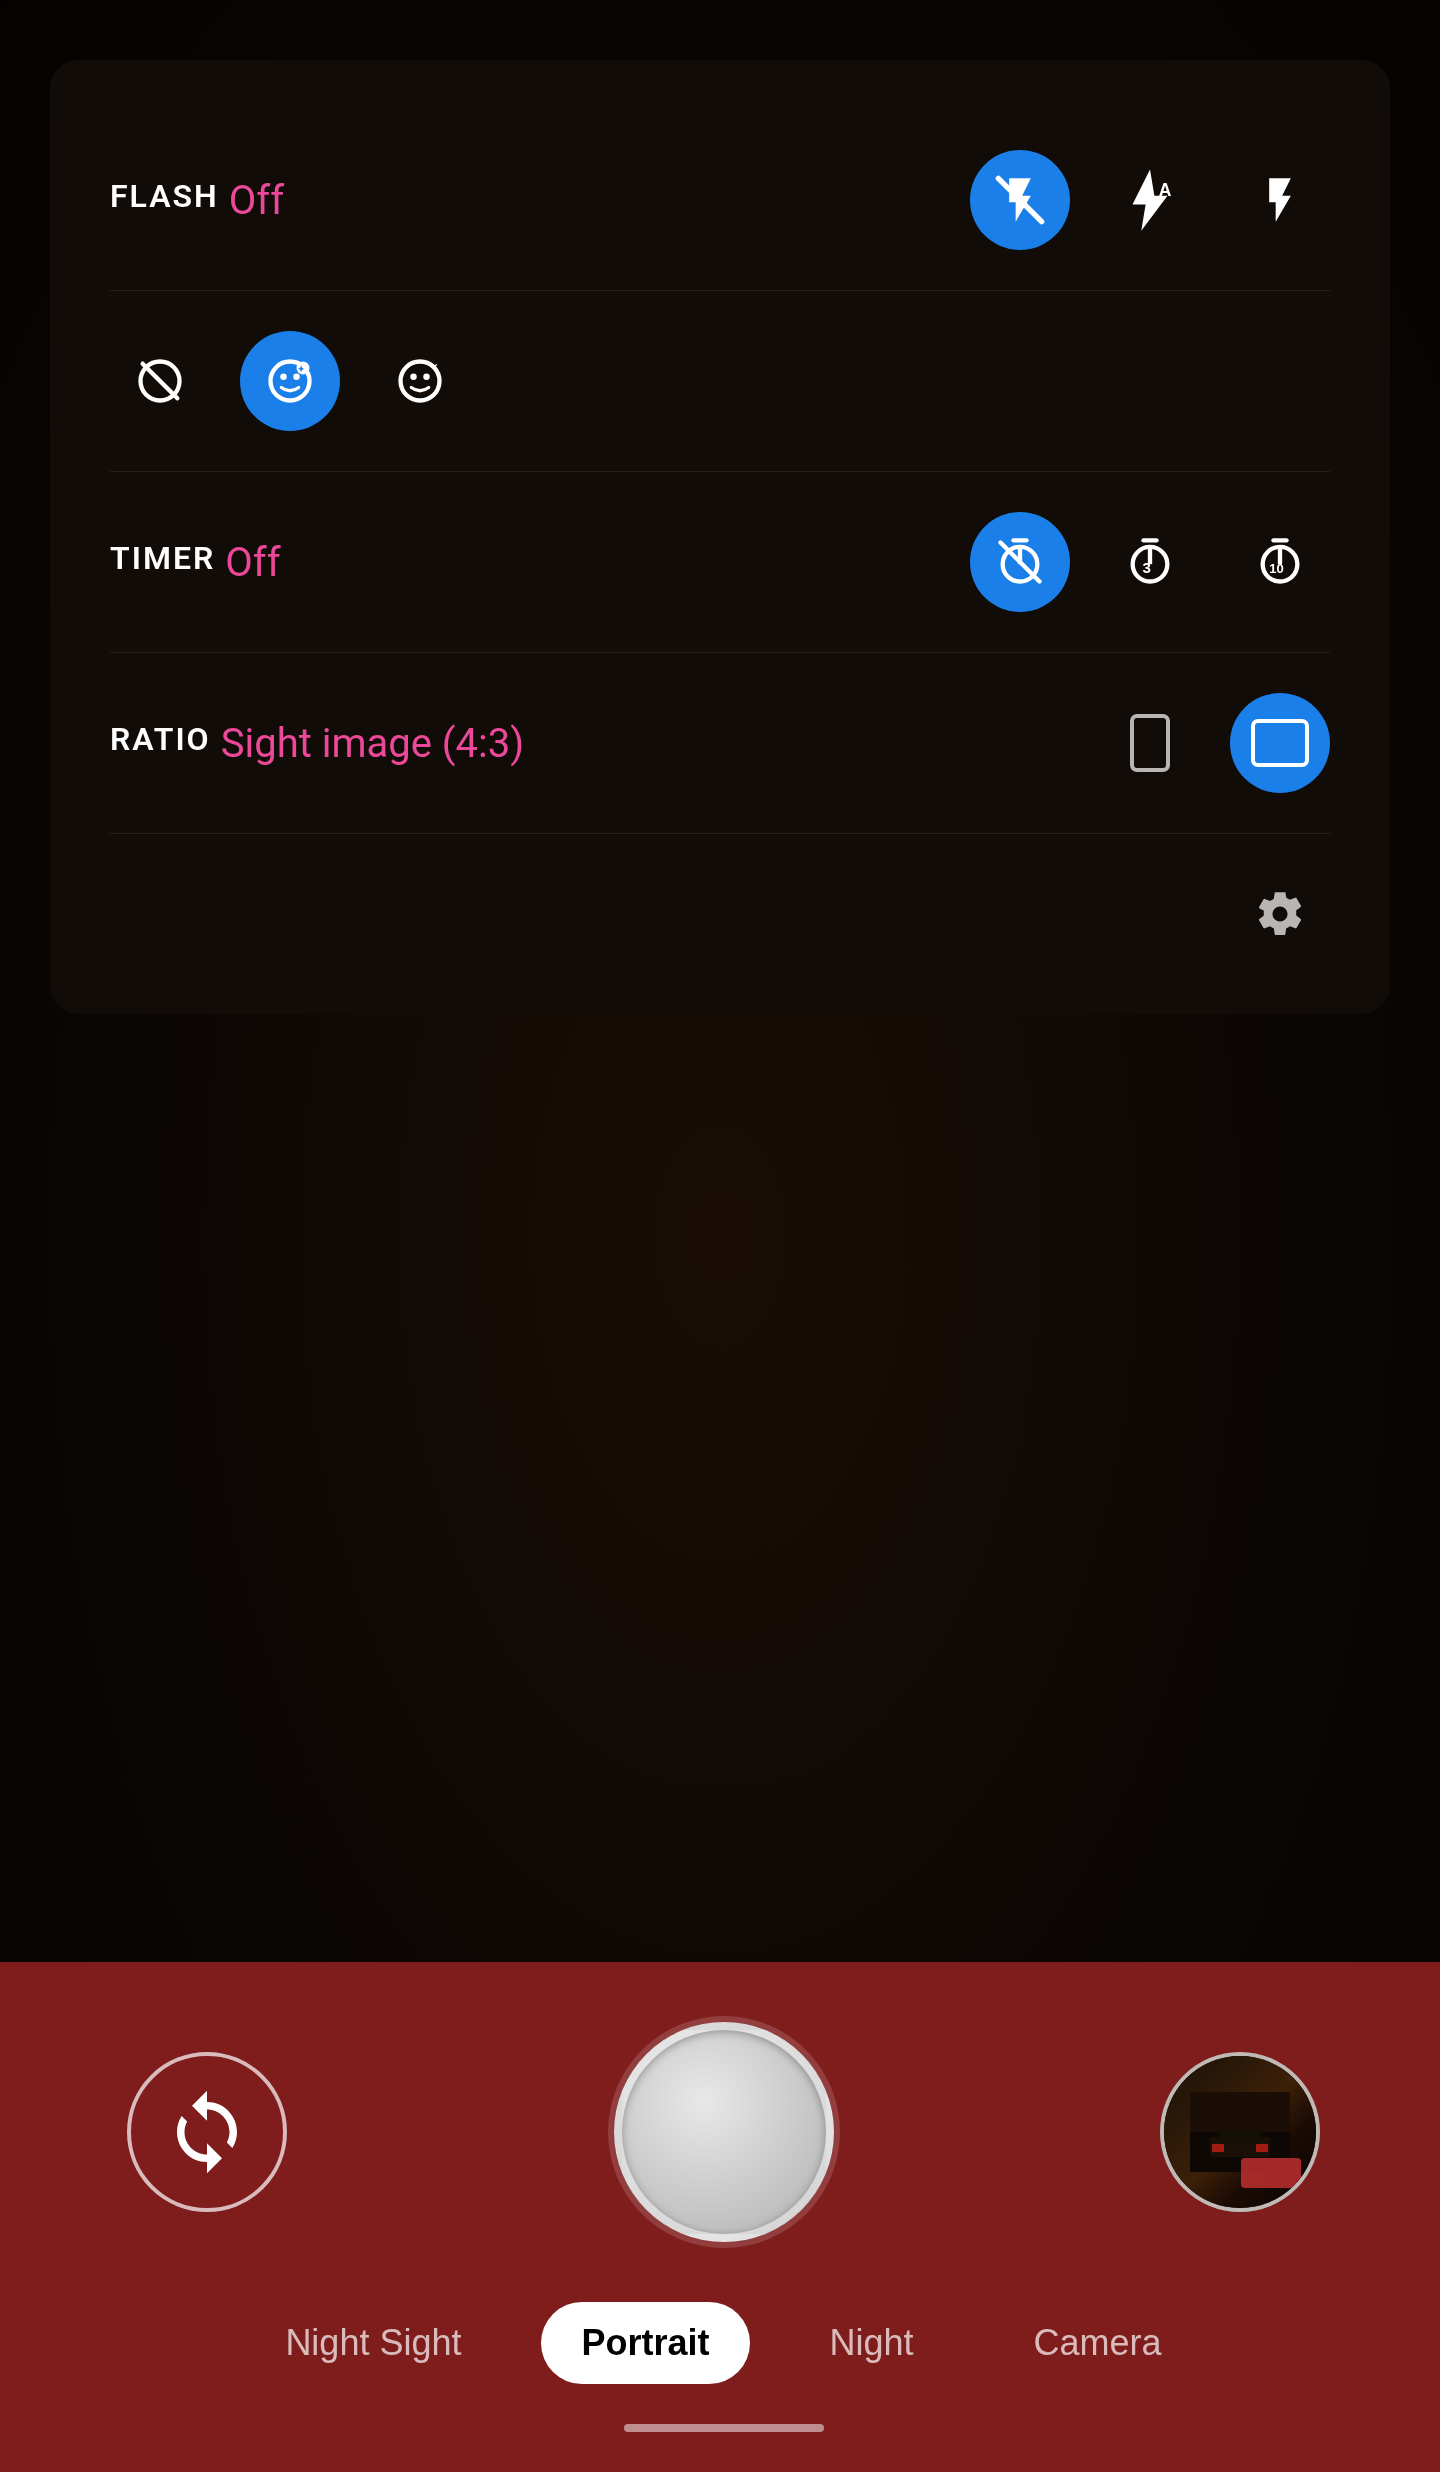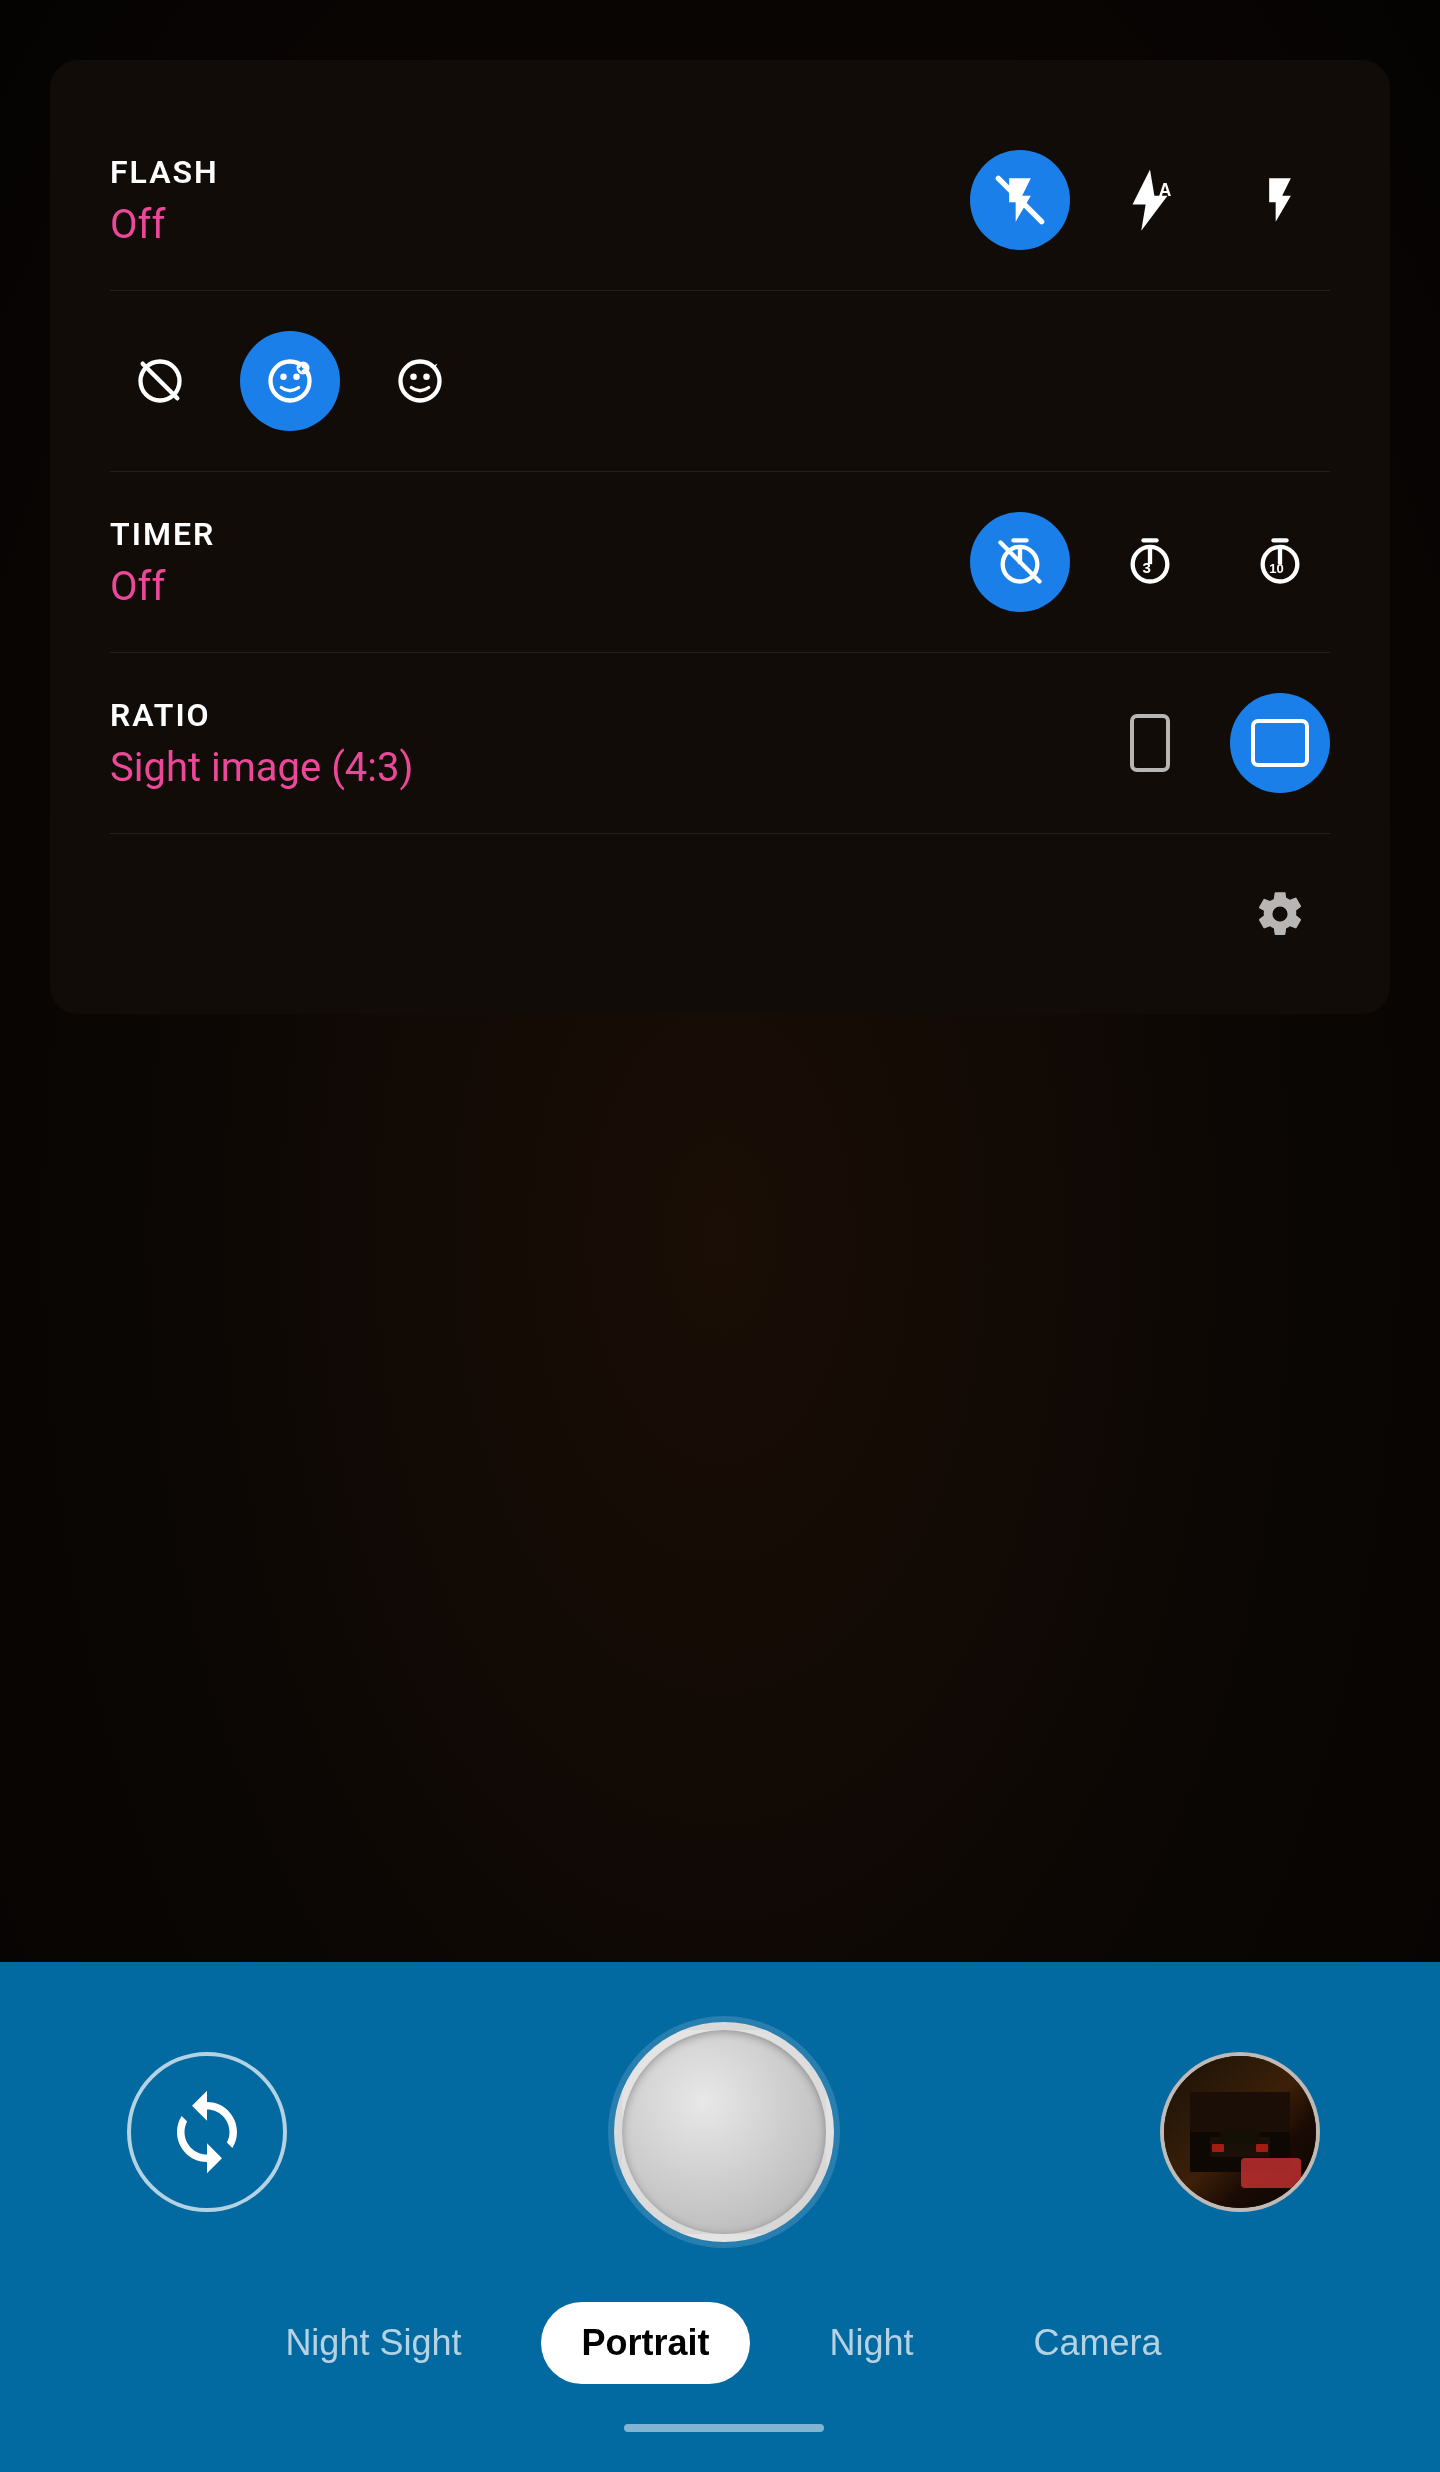--- a/index.html
+++ b/index.html
@@ -44,21 +44,21 @@
       padding: 40px 0;
       border-bottom: 1px solid rgba(255,255,255,0.08);
     }
 
     .setting-row:last-of-type {
       border-bottom: none;
     }
 
     .setting-label {
       display: flex;
-      flex-direction: column;
+      flex-direction: row;
       gap: 10px;
     }
 
     .setting-title {
       font-size: 32px;
       font-weight: 600;
       color: #ffffff;
       letter-spacing: 2px;
       text-transform: uppercase;
     }
@@ -107,21 +107,21 @@
       justify-content: flex-end;
       padding-top: 30px;
     }
 
     
     .camera-bottom {
       position: absolute;
       bottom: 0;
       left: 0;
       right: 0;
-      background: #0369a1;
+      background: #7f1d1d;
       padding: 60px 0 40px 7px;
     }
 
     .flip-btn {
       width: 160px;
       height: 160px;
       border-radius: 50%;
       border: 4px solid rgba(255,255,255,0.7);
       background: transparent;
       display: flex;

